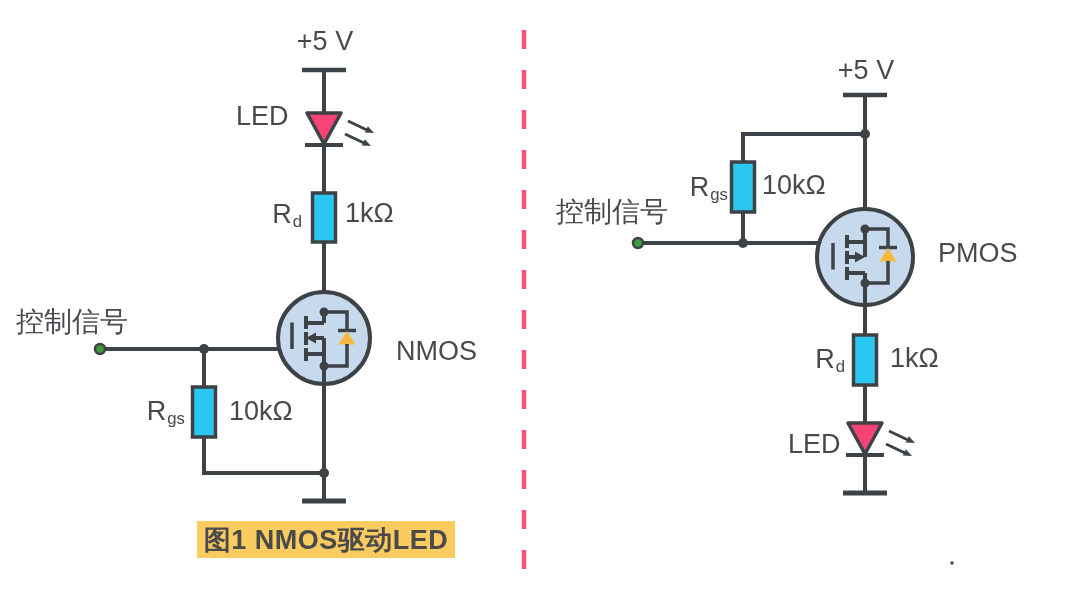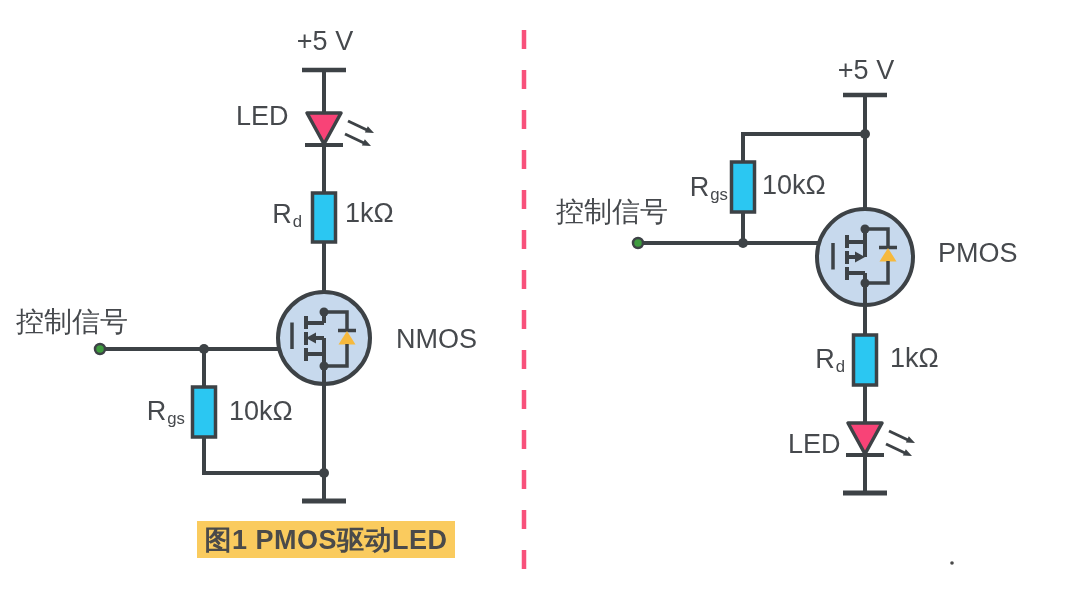--- a/index.html
+++ b/index.html
@@ -14,21 +14,21 @@
   .caption {
     position:absolute; height:37px; background:#FACB5E; color:#4A4A4A;
     display:flex; align-items:center; justify-content:center;
     font-size:27px; font-weight:600; letter-spacing:0.5px;
   }
   
   .l-supply  { left:294px; top:26px;  width:62px; text-align:center; }
   .l-led     { left:236px; top:101px; width:48px; text-align:right; }
   .l-rd      { left:270px; top:199px; width:32px; text-align:right; }
   .l-rdval   { left:345px; top:198px; }
-  .l-nmos    { left:396px; top:324px;text-align:center; }
+  .l-nmos    { left:396px; top:336px;text-align:center; }
   .l-ctrl    { left:16px;  top:306px; }
   .l-rgs     { left:143px; top:396px; width:42px; text-align:right; }
   .l-rgsval  { left:229px; top:396px; }
   .l-cap     { left:197px; top:521px; width:258px; }
   
   .r-supply  { left:835px; top:55px;  width:62px; text-align:center; }
   .r-rgs     { left:686px; top:172px; width:42px; text-align:right; }
   .r-rgsval  { left:762px; top:170px; }
   .r-ctrl    { left:556px; top:196px; }
   .r-pmos    { left:938px; top:238px; }
@@ -176,21 +176,21 @@
 
   <div class="lbl l-supply">+5 V</div>
   <div class="lbl l-led">LED</div>
   <div class="lbl l-rd"><span>R</span><sub>d</sub></div>
   <div class="lbl l-rdval">1kΩ</div>
   <div class="lbl l-nmos">NMOS</div>
   <div class="lbl zh l-ctrl">控制信号</div>
   <div class="lbl l-rgs"><span>R</span><sub>gs</sub></div>
   <div class="lbl l-rgsval">10kΩ</div>
   <div class="caption l-cap">
-      <span>图1 PMOS驱动LED</span>
+      <span>图1 NMOS驱动LED</span>
     </div>
 
   <div class="lbl r-supply">+5 V</div>
   <div class="lbl r-rgs"><span>R</span><sub>gs</sub></div>
   <div class="lbl r-rgsval">10kΩ</div>
   <div class="lbl zh r-ctrl">控制信号</div>
   <div class="lbl r-pmos">PMOS</div>
   <div class="lbl r-rd"><span>R</span><sub>d</sub></div>
   <div class="lbl r-rdval">1kΩ</div>
   <div class="lbl r-led">LED</div>

